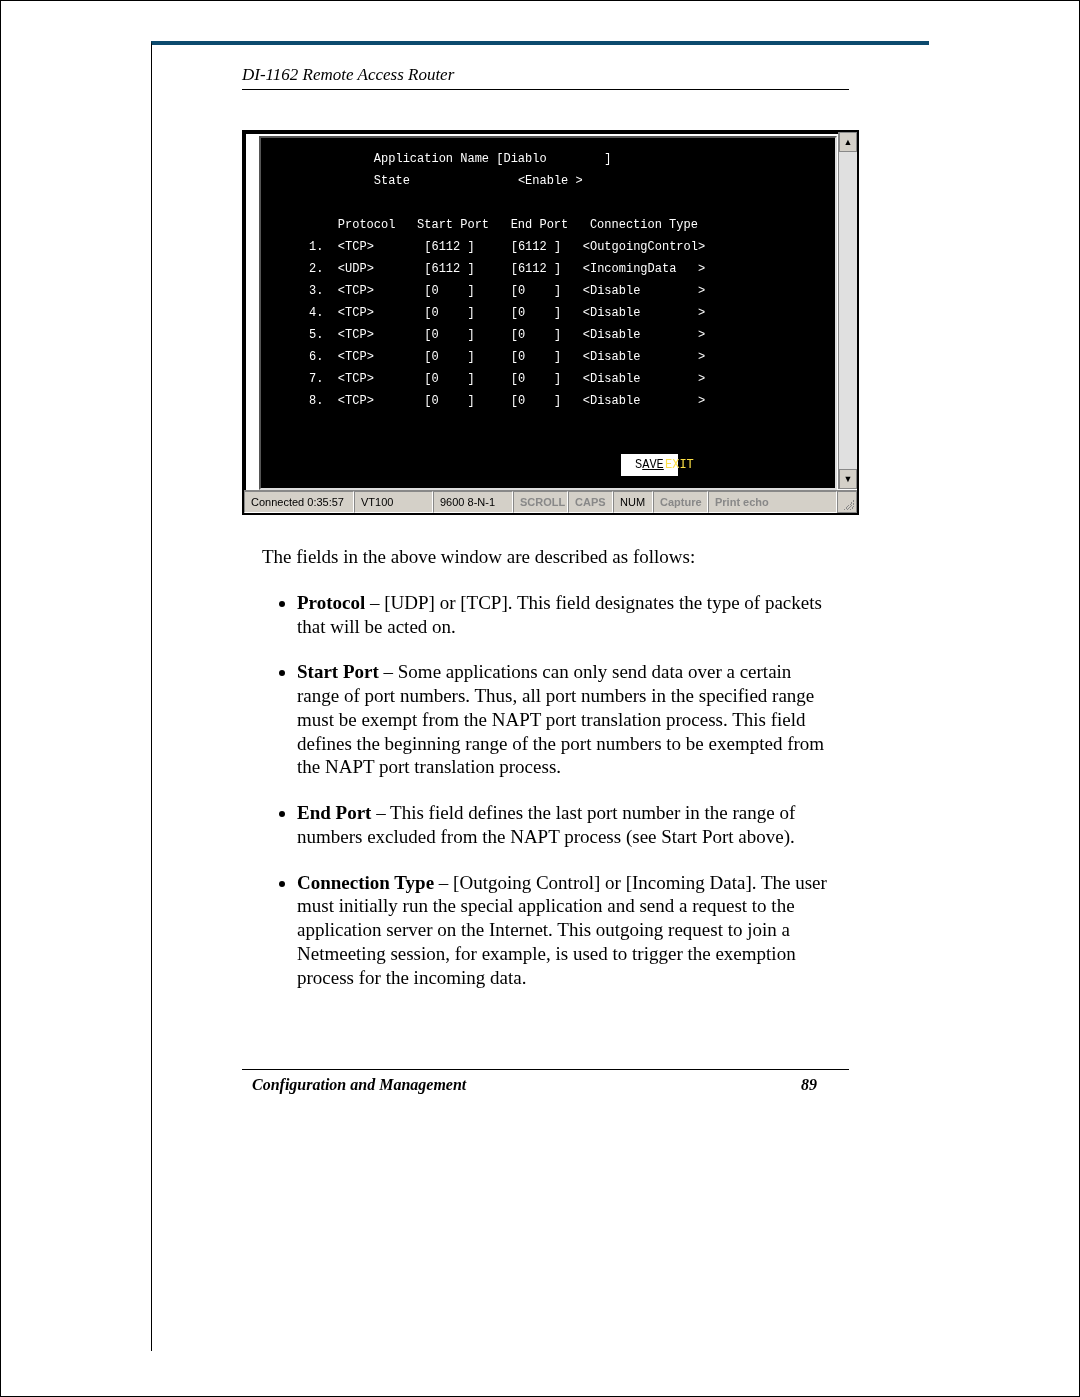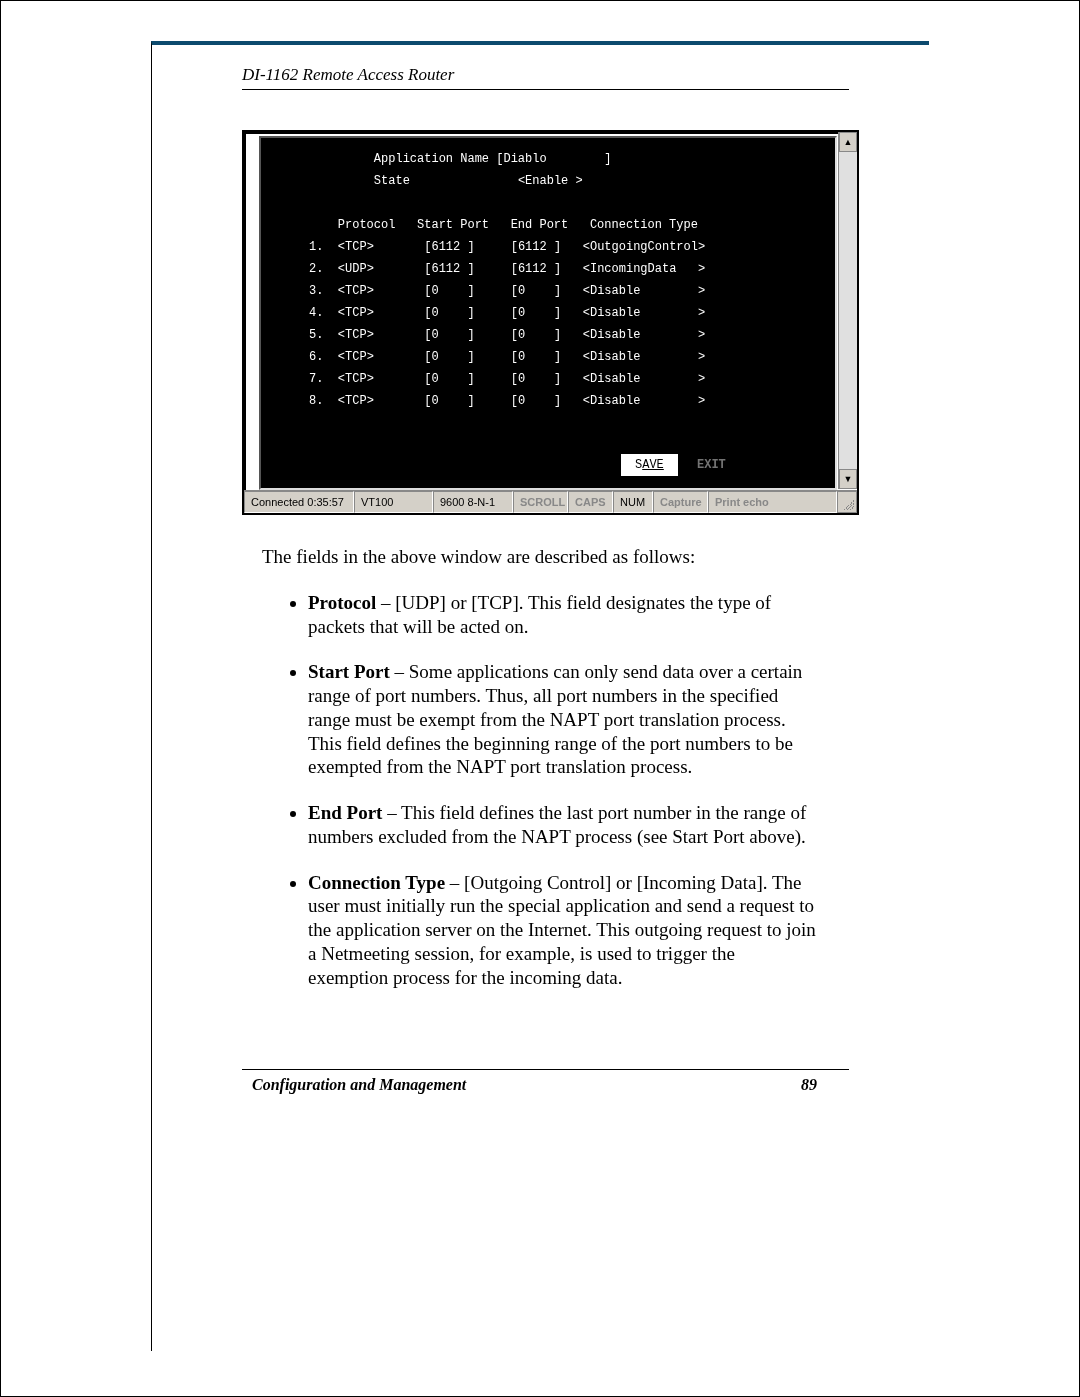--- a/index.html
+++ b/index.html
@@ -70,25 +70,24 @@
     color: #000;
     background: #fff;
     padding: 0 14px;
     font-family: "Courier New", monospace;
     font-size: 12px;
   }
   .terminal-save .u { text-decoration: underline; }
   .terminal-exit {
     position: absolute;
     bottom: 12px;
-    left: 436px;
-    color: #737373;
+    left: 404px;
+    color: #fde047;
     font-family: "Courier New", monospace;
     font-size: 12px;
-    font-weight: bold;
   }
   .vscroll {
     position: absolute;
     top: 0;
     right: 0;
     width: 18px;
     bottom: 24px;
     background: #e0e0e0;
     border-left: 1px solid #888;
     display: flex;
@@ -151,21 +150,21 @@
 
   .body-text {
     margin: 30px 100px 0 110px;
     font-size: 19px;
     line-height: 1.25;
   }
   .intro { margin-bottom: 22px; }
   ul.fields {
     list-style: disc;
     padding-left: 34px;
-    margin: 12px;
+    margin: 1px;
   }
   ul.fields li {
     margin-bottom: 22px;
     text-align: left;
   }
   ul.fields li .label { font-weight: bold; }
 
   .footer-rule {
     border: 0;
     border-top: 1.5px solid #000;

